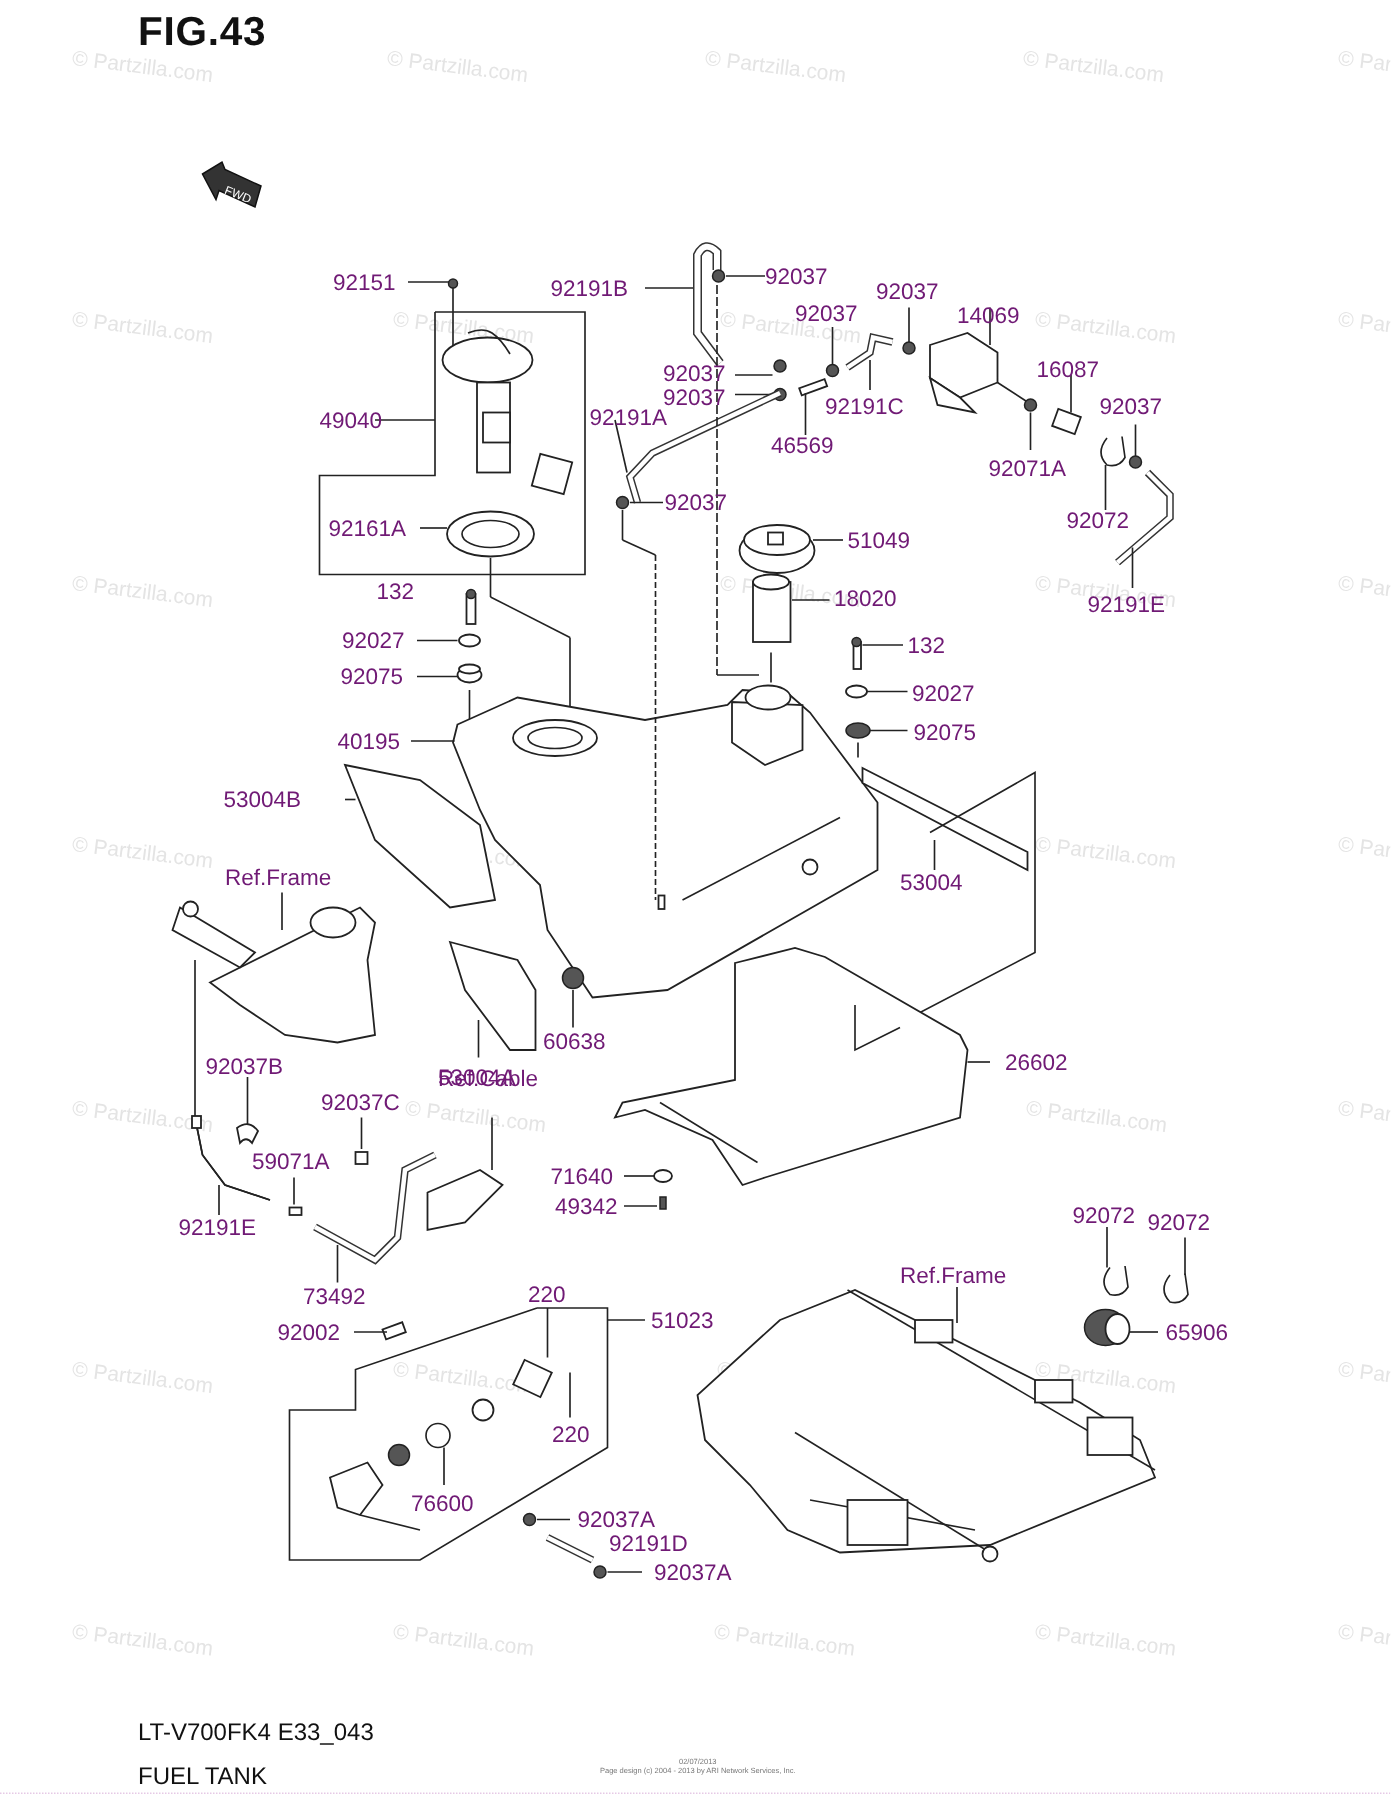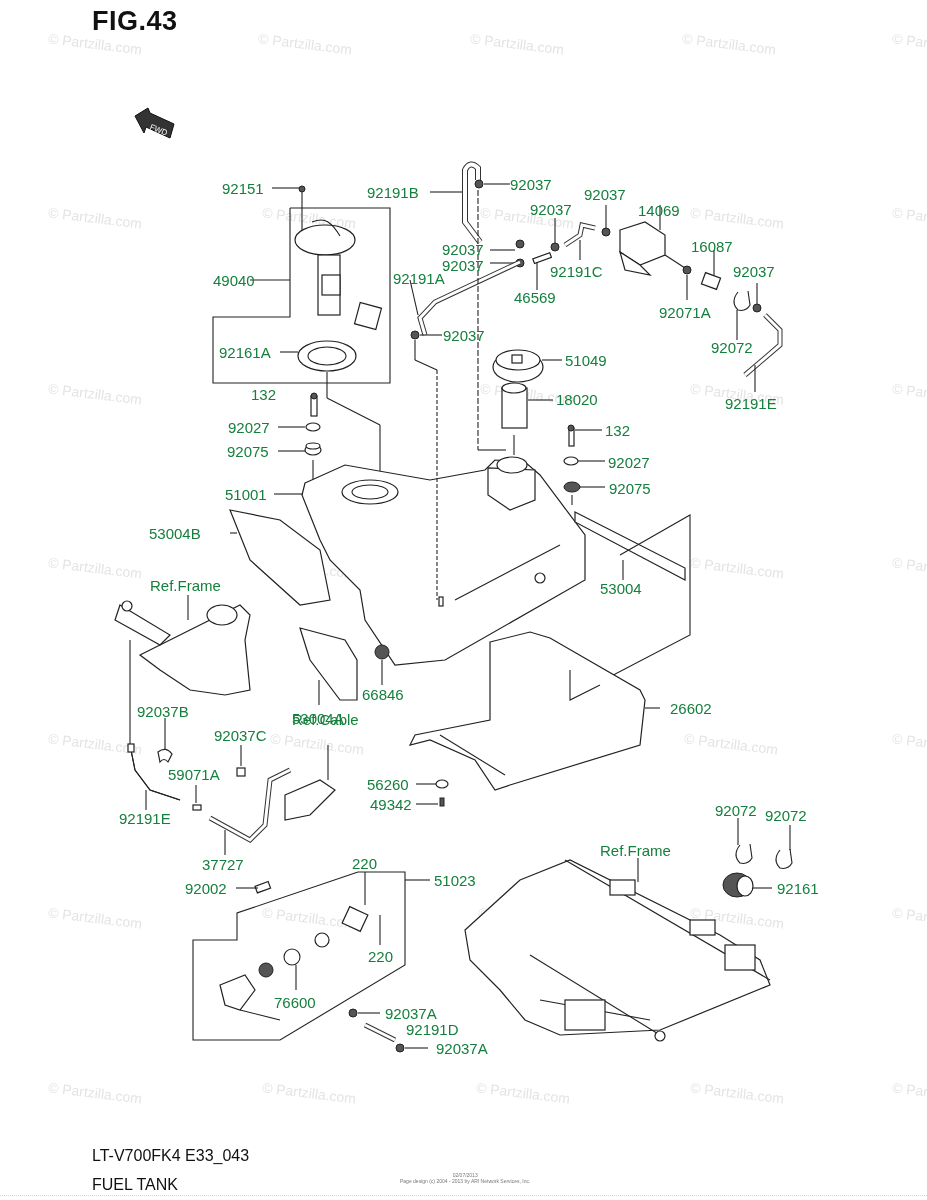--- a/index.html
+++ b/index.html
@@ -1,19 +1,19 @@
 <!DOCTYPE html>
 <html><head>
 <meta charset="utf-8">
 <style>
   html,body{margin:0;padding:0;background:#fff;}
   #stage{position:relative;width:927px;height:1200px;overflow:hidden;background:#fff;font-family:"Liberation Sans",sans-serif;color:#111;}
   .fig-title{position:absolute;left:92px;top:6px;font-size:27px;font-weight:bold;letter-spacing:0.5px;}
   .wm{position:absolute;font-size:14px;color:#e4e4e4;transform:rotate(7deg);white-space:nowrap;}
-  .lbl{position:absolute;font-size:15px;line-height:15px;white-space:nowrap;color:#15803d;}
+  .lbl{position:absolute;font-size:15px;line-height:15px;white-space:nowrap;color:#701a75;}
   .foot1{position:absolute;left:92px;top:1147px;font-size:16px;}
   .foot2{position:absolute;left:92px;top:1176px;font-size:16px;}
   .copy{position:absolute;left:400px;top:1172px;font-size:5px;color:#777;text-align:center;line-height:6px;}
   .dots{position:absolute;left:0;top:1195px;width:927px;height:1px;border-top:1px dotted #e6c9e6;}
   svg{position:absolute;left:0;top:0;}
   svg .ln{stroke:#222;stroke-width:1.1;fill:none;}
   svg .pt{stroke:#222;stroke-width:1.2;fill:#fff;}
   svg .dk{stroke:#222;stroke-width:1;fill:#555;}
 </style>
 </head>
@@ -280,32 +280,32 @@
     <line class="ln" x1="278" y1="451" x2="305" y2="451"></line>
     <line class="ln" x1="274" y1="494" x2="303" y2="494"></line>
   </svg>
 
   <div class="lbl" style="left:222px;top:181px">92151</div>
   <div class="lbl" style="left:213px;top:273px">49040</div>
   <div class="lbl" style="left:219px;top:345px">92161A</div>
   <div class="lbl" style="left:251px;top:387px">132</div>
   <div class="lbl" style="left:228px;top:420px">92027</div>
   <div class="lbl" style="left:227px;top:444px">92075</div>
-  <div class="lbl" style="left:225px;top:487px">51001</div>
+  <div class="lbl" style="left:225px;top:487px">40195</div>
   <div class="lbl" style="left:149px;top:526px">53004B</div>
   <div class="lbl" style="left:150px;top:578px">Ref.Frame</div>
   <div class="lbl" style="left:137px;top:704px">92037B</div>
   <div class="lbl" style="left:214px;top:728px">92037C</div>
   <div class="lbl" style="left:168px;top:767px">59071A</div>
   <div class="lbl" style="left:119px;top:811px">92191E</div>
-  <div class="lbl" style="left:202px;top:857px">37727</div>
+  <div class="lbl" style="left:202px;top:857px">73492</div>
   <div class="lbl" style="left:185px;top:881px">92002</div>
   <div class="lbl" style="left:292px;top:711px">53004A</div>
   <div class="lbl" style="left:292px;top:712px">Ref.Cable</div>
-  <div class="lbl" style="left:362px;top:687px">66846</div>
+  <div class="lbl" style="left:362px;top:687px">60638</div>
 
   <div class="lbl" style="left:367px;top:185px">92191B</div>
   <div class="lbl" style="left:510px;top:177px">92037</div>
   <div class="lbl" style="left:530px;top:202px">92037</div>
   <div class="lbl" style="left:584px;top:187px">92037</div>
   <div class="lbl" style="left:442px;top:242px">92037</div>
   <div class="lbl" style="left:442px;top:258px">92037</div>
   <div class="lbl" style="left:443px;top:328px">92037</div>
   <div class="lbl" style="left:733px;top:264px">92037</div>
   <div class="lbl" style="left:393px;top:271px">92191A</div>
@@ -316,35 +316,35 @@
   <div class="lbl" style="left:659px;top:305px">92071A</div>
   <div class="lbl" style="left:711px;top:340px">92072</div>
   <div class="lbl" style="left:725px;top:396px">92191E</div>
   <div class="lbl" style="left:565px;top:353px">51049</div>
   <div class="lbl" style="left:556px;top:392px">18020</div>
   <div class="lbl" style="left:605px;top:423px">132</div>
   <div class="lbl" style="left:608px;top:455px">92027</div>
   <div class="lbl" style="left:609px;top:481px">92075</div>
   <div class="lbl" style="left:600px;top:581px">53004</div>
   <div class="lbl" style="left:670px;top:701px">26602</div>
-  <div class="lbl" style="left:367px;top:777px">56260</div>
+  <div class="lbl" style="left:367px;top:777px">71640</div>
   <div class="lbl" style="left:370px;top:797px">49342</div>
 
   <div class="lbl" style="left:434px;top:873px">51023</div>
   <div class="lbl" style="left:352px;top:856px">220</div>
   <div class="lbl" style="left:368px;top:949px">220</div>
   <div class="lbl" style="left:274px;top:995px">76600</div>
   <div class="lbl" style="left:385px;top:1006px">92037A</div>
   <div class="lbl" style="left:406px;top:1022px">92191D</div>
   <div class="lbl" style="left:436px;top:1041px">92037A</div>
 
   <div class="lbl" style="left:600px;top:843px">Ref.Frame</div>
   <div class="lbl" style="left:715px;top:803px">92072</div>
   <div class="lbl" style="left:765px;top:808px">92072</div>
-  <div class="lbl" style="left:777px;top:881px">92161</div>
+  <div class="lbl" style="left:777px;top:881px">65906</div>
 
   <div class="foot1">LT-V700FK4 E33_043</div>
   <div class="foot2">FUEL TANK</div>
   <div class="copy">
     <div>02/07/2013</div>
     <div>Page design (c) 2004 - 2013 by ARI Network Services, Inc.</div>
   </div>
   <div class="dots"></div>
 </div>
 

